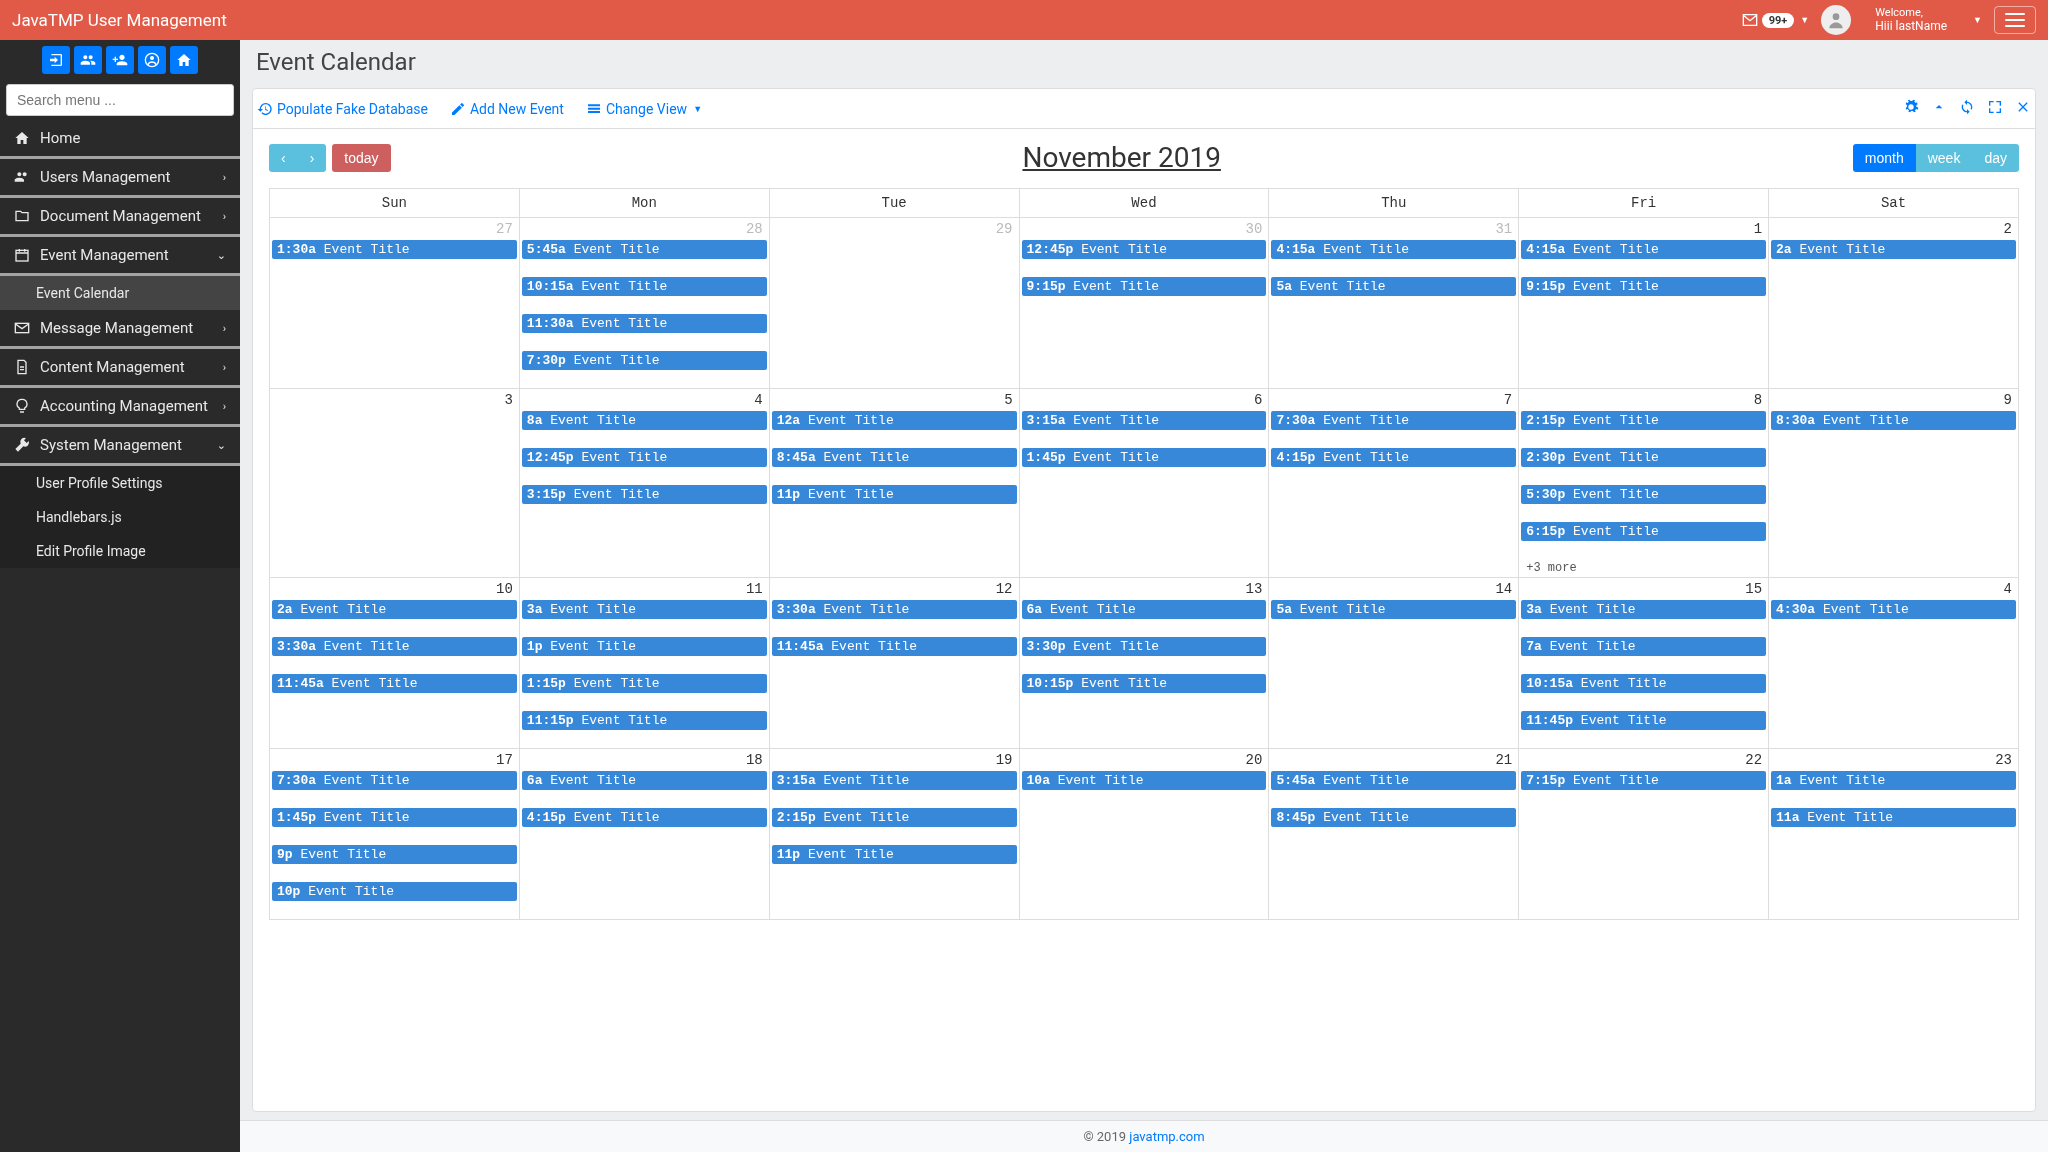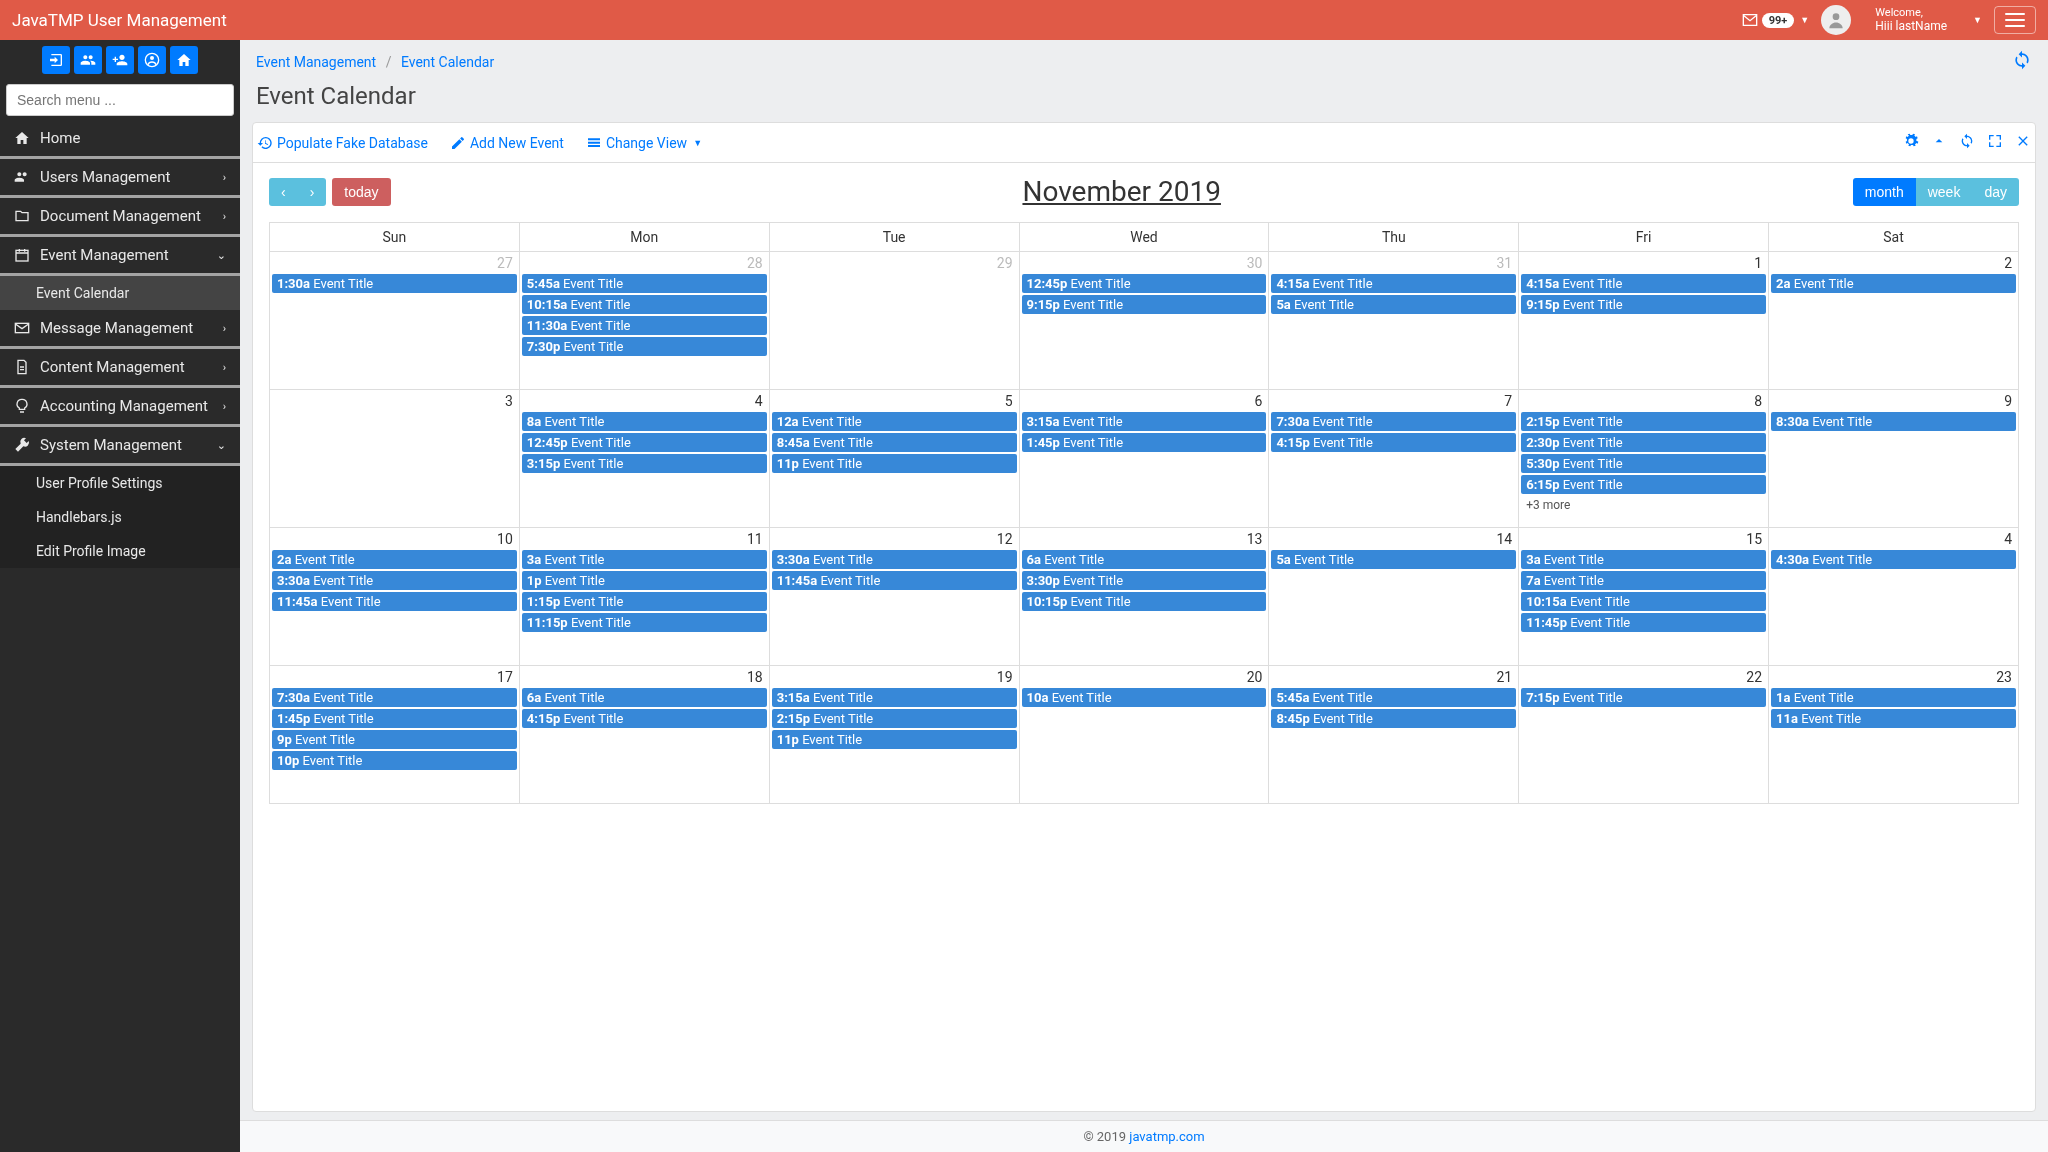--- a/index.html
+++ b/index.html
@@ -57,27 +57,27 @@
 .cal-nav { display: flex; gap: 6px; align-items:center; }
 .btn { border: none; border-radius: 3px; padding: 6px 12px; cursor: pointer; font-size: 14px; }
 .btn-primary { background: #007bff; color: white; }
 .btn-info { background: #b91c1c; color: white; opacity: 0.7; }
 .btn-group { display: flex; border-radius: 3px; overflow: hidden; }
 .btn-group .btn { border-radius: 0; }
 .btn-group .btn.active { background: #007bff; color: white; }
 .btn-group .btn:not(.active) { background: #5bc0de; color: white; }
 .cal-title { font-size: 28px; font-weight: 400; color: #333; text-decoration: underline; }
 
-.calendar { width: 100%; border-collapse: collapse; table-layout: fixed; }
+.calendar { width: 100%; border-collapse: collapse; table-layout: fixed; font-family: Liberation Mono, monospace; }
 .calendar th { border: 1px solid #ddd; padding: 6px; font-weight: 400; font-size: 14px; color: #333; background: white; }
 .calendar td { border: 1px solid #ddd; vertical-align: top; height: 138px; padding: 0; }
 .day-num { text-align: right; padding: 3px 6px; font-size: 14px; color: #333; }
 .day-num.other { color: #bbb; }
 .events { padding: 0 2px; }
-.event { background: #3788d8; color: white; font-size: 13px; padding: 2px 5px; margin-bottom: 2px; border-radius: 2px; overflow: hidden; white-space: nowrap; text-overflow: ellipsis; cursor: pointer; }
+.event { background: #3788d8; color: white; font-size: 13px; padding: 2px 5px; margin-bottom: 18px; border-radius: 2px; overflow: hidden; white-space: nowrap; text-overflow: ellipsis; cursor: pointer; }
 .event .time { font-weight: bold; }
 .more-link { font-size: 12px; color: #555; padding: 2px 5px; cursor: pointer; }
 
 .footer { text-align: center; padding: 8px; font-size: 13px; color: #666; background: #f8f9fa; border-top: 1px solid #ddd; }
 .footer a { color: #007bff; text-decoration: none; }
 
 svg.ico { width: 16px; height: 16px; fill: currentColor; }
 </style>
 </head>
 <body>
@@ -231,32 +231,20 @@
         </li>
         <ul class="submenu">
           <li class="submenu-item">User Profile Settings</li>
           <li class="submenu-item">Handlebars.js</li>
           <li class="submenu-item">Edit Profile Image</li>
         </ul>
       </ul>
   </div>
 
   <div class="main">
-    <div class="breadcrumb-bar">
-      <div class="breadcrumb">
-        <span style="cursor:pointer">Event Management</span>
-        <span class="sep">/</span>
-        <span>Event Calendar</span>
-      </div>
-      <span class="refresh-icon">
-        <svg class="ico" viewBox="0 0 24 24" style="width:20px;height:20px">
-            <path fill="currentColor" d="M12 4V1L8 5l4 4V6c3.3 0 6 2.7 6 6 0 1-.3 2-.7 2.8l1.5 1.5C19.5 15 20 13.6 20 12c0-4.4-3.6-8-8-8zm0 14c-3.3 0-6-2.7-6-6 0-1 .3-2 .7-2.8L5.2 7.7C4.5 9 4 10.4 4 12c0 4.4 3.6 8 8 8v3l4-4-4-4v3z"></path>
-          </svg>
-      </span>
-    </div>
     <div class="page-title">Event Calendar</div>
 
     <div class="content-panel">
       <div class="panel-header">
         <div class="action">
           <svg class="ico" viewBox="0 0 24 24">
               <path fill="currentColor" d="M13 3a9 9 0 00-9 9H1l4 4 4-4H6a7 7 0 117 7c-1.9 0-3.6-.8-4.9-2l-1.4 1.4A9 9 0 1013 3zm-1 5v5l4 2 .8-1.3L13 12V8h-1z"></path>
             </svg>
           <span>Populate Fake Database</span>
         </div>

